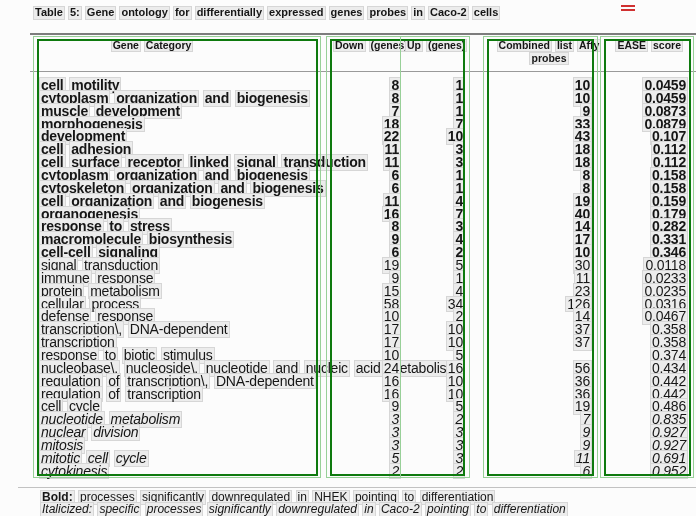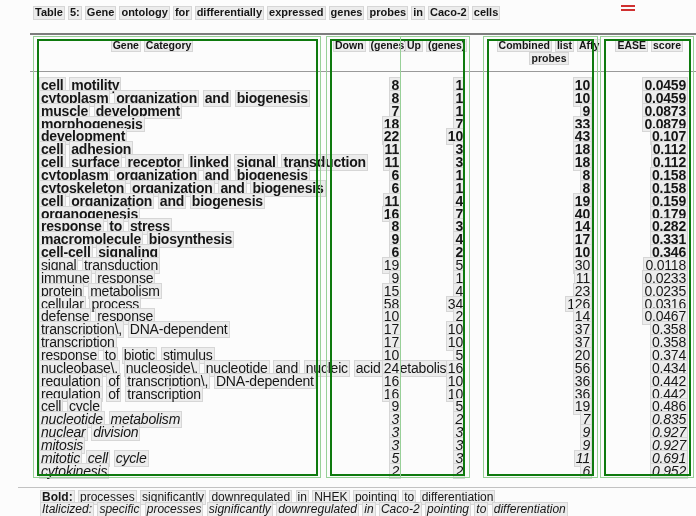--- a/index.html
+++ b/index.html
@@ -206,21 +206,20 @@
         <div class="cell c-name"><span class="w">transcription</span></div>
         <div class="cell c-down"><span class="w">17</span></div>
         <div class="cell c-up"><span class="w">10</span></div>
         <div class="cell c-comb"><span class="w">37</span></div>
         <div class="cell c-ease"><span class="w">0.358</span></div>
       </div>
       <div class="row s-normal">
         <div class="cell c-name"><span class="w">response</span> <span class="w">to</span> <span class="w">biotic</span> <span class="w">stimulus</span></div>
         <div class="cell c-down"><span class="w">10</span></div>
         <div class="cell c-up"><span class="w">5</span></div>
-        <div class="cell c-comb"><span class="w">20</span></div>
         <div class="cell c-ease"><span class="w">0.374</span></div>
       </div>
       <div class="row s-normal">
         <div class="cell c-name"><span class="w">nucleobase\,</span> <span class="w">nucleoside\,</span> <span class="w">nucleotide</span> <span class="w">and</span> <span class="w">nucleic</span> <span class="w">acid</span> <span class="w">metabolism</span></div>
         <div class="cell c-down"><span class="w">24</span></div>
         <div class="cell c-up"><span class="w">16</span></div>
         <div class="cell c-comb"><span class="w">56</span></div>
         <div class="cell c-ease"><span class="w">0.434</span></div>
       </div>
       <div class="row s-normal">

